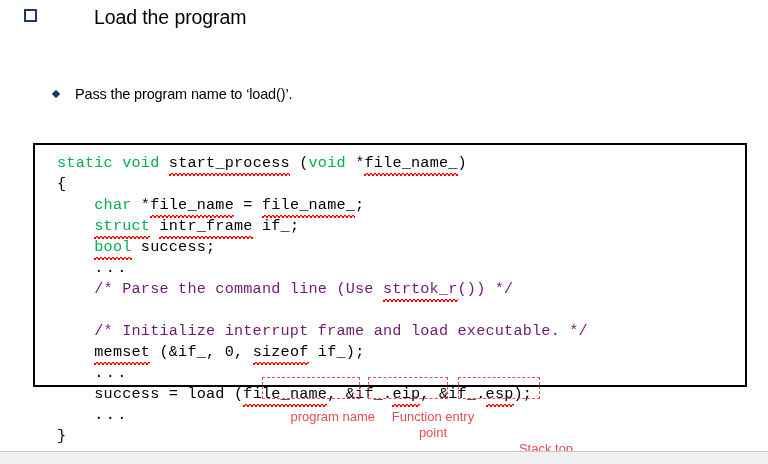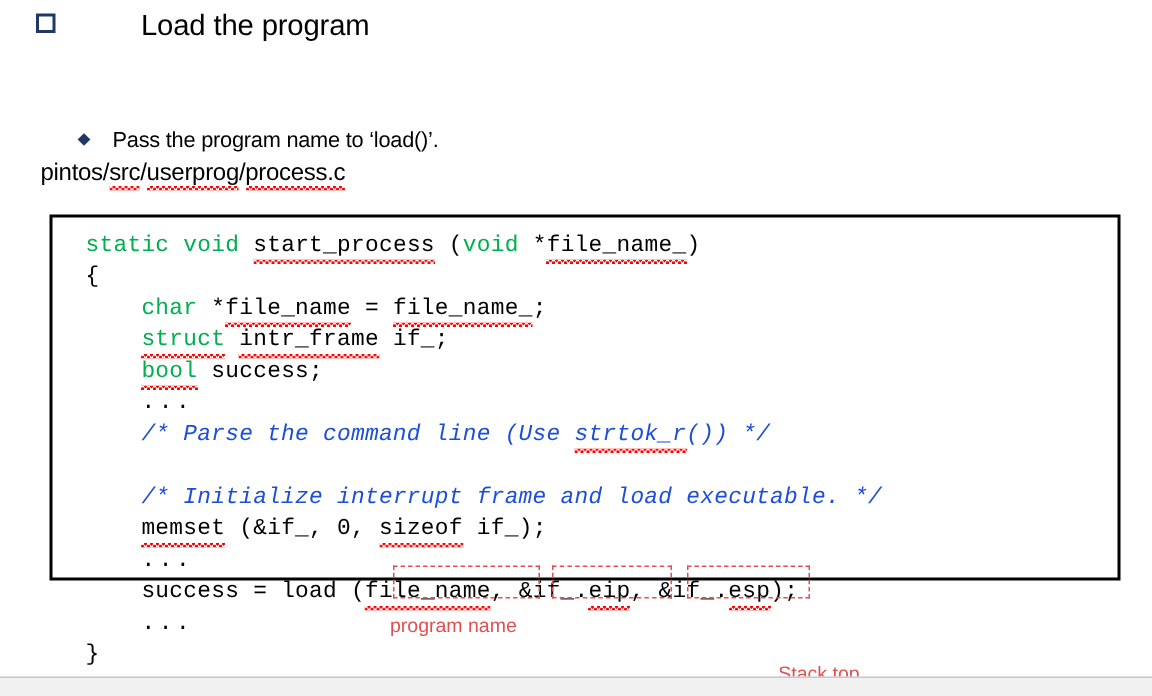--- a/index.html
+++ b/index.html
@@ -125,38 +125,38 @@
     top: 8px;
     font-family: "Liberation Mono", "DejaVu Sans Mono", monospace;
     font-size: 15.2px;
     line-height: 21px;
     color: #000000;
     white-space: pre;
     letter-spacing: 0.2px;
   }
   .code .ln { display: block; height: 21px; }
   .kw   { color: #00b050; }
-  .cmt  { color: #1d4ed8; font-style: italic; }
+  .cmt  { color: #701a75; }
   .dots { letter-spacing: 2.4px; }
 
   
   .abox {
     position: absolute;
     border: 1.5px dashed #e05050;
     box-sizing: border-box;
     background: transparent;
     pointer-events: none;
   }
   .anote {
     position: absolute;
     color: #e05050;
     font-size: 13px;
     font-family: "Liberation Sans", sans-serif;
     line-height: 16px;
-    text-align: left;
+    text-align: right;
     white-space: nowrap;
   }
   .anote.two {
     white-space: normal;
     text-align: center;
   }
 
   .bottom-strip {
     position: absolute;
     left: 0;
@@ -176,32 +176,35 @@
     <span class="sq-bullet"></span>
     <span class="l1-text">Load the program</span>
   </div>
 
   <div class="l2-row r1">
     <span class="dia-bullet"></span>
     <span class="l2-text">Pass the program name to ‘load()’.</span>
   </div>
 
 
-  <div class="path-line"><span>pintos/</span><span class="sq">src</span>/<span class="sq">userprog</span>/<span class="sq">process.c</span></div>
 
   <div class="code-box">
     <div class="code"><span class="ln"><span class="kw">static</span> <span class="kw">void</span> <span class="sq">start_process</span> (<span class="kw">void</span> *<span class="sq">file_name_</span>)</span><span class="ln"><span>{</span></span><span class="ln">    <span class="kw">char</span> *<span class="sq">file_name</span> = <span class="sq">file_name_</span>;</span><span class="ln">    <span class="kw sq">struct</span> <span class="sq">intr_frame</span> <span>if_</span>;</span><span class="ln">    <span class="kw sq">bool</span> <span>success</span>;</span><span class="ln">    <span class="dots">...</span></span><span class="ln cmt">    /* Parse the command line (Use <span class="sq">strtok_r</span>()) */</span><span class="ln"> </span><span class="ln cmt">    <span>/* Initialize interrupt frame and load executable. */</span></span><span class="ln">    <span class="sq">memset</span> (&amp;<span>if_</span>, 0, <span class="sq">sizeof</span> <span>if_</span>);</span><span class="ln">    <span class="dots">...</span></span><span class="ln">    <span>success</span> = <span>load</span> (<span class="sq">file_name</span>, &amp;<span>if_</span>.<span class="sq">eip</span>, &amp;<span>if_</span>.<span class="sq">esp</span>);</span><span class="ln">    <span class="dots">...</span></span><span class="ln"><span>}</span></span></div>
 
     <div class="abox" style="left:227px; top:232px; width:98px; height:22px;"></div>
     <div class="abox" style="left:333px; top:232px; width:80px; height:22px;"></div>
     <div class="abox" style="left:423px; top:232px; width:82px; height:22px;"></div>
   </div>
 
   <div class="anote" style="left:260px; top:409px; width:115px;">program name</div>
 
+  <div class="anote two" style="left:374px; top:409px; width:118px;">
+    <span>Function entry</span><br>
+    <span>point</span>
+  </div>
 
   <div class="anote two" style="left:492px; top:405px; width:108px;margin-top:36px;">
     <span>Stack top</span><br>
     <span>(user using)</span>
   </div>
 
   <div class="bottom-strip"></div>
 </div>
 
 </body></html>

